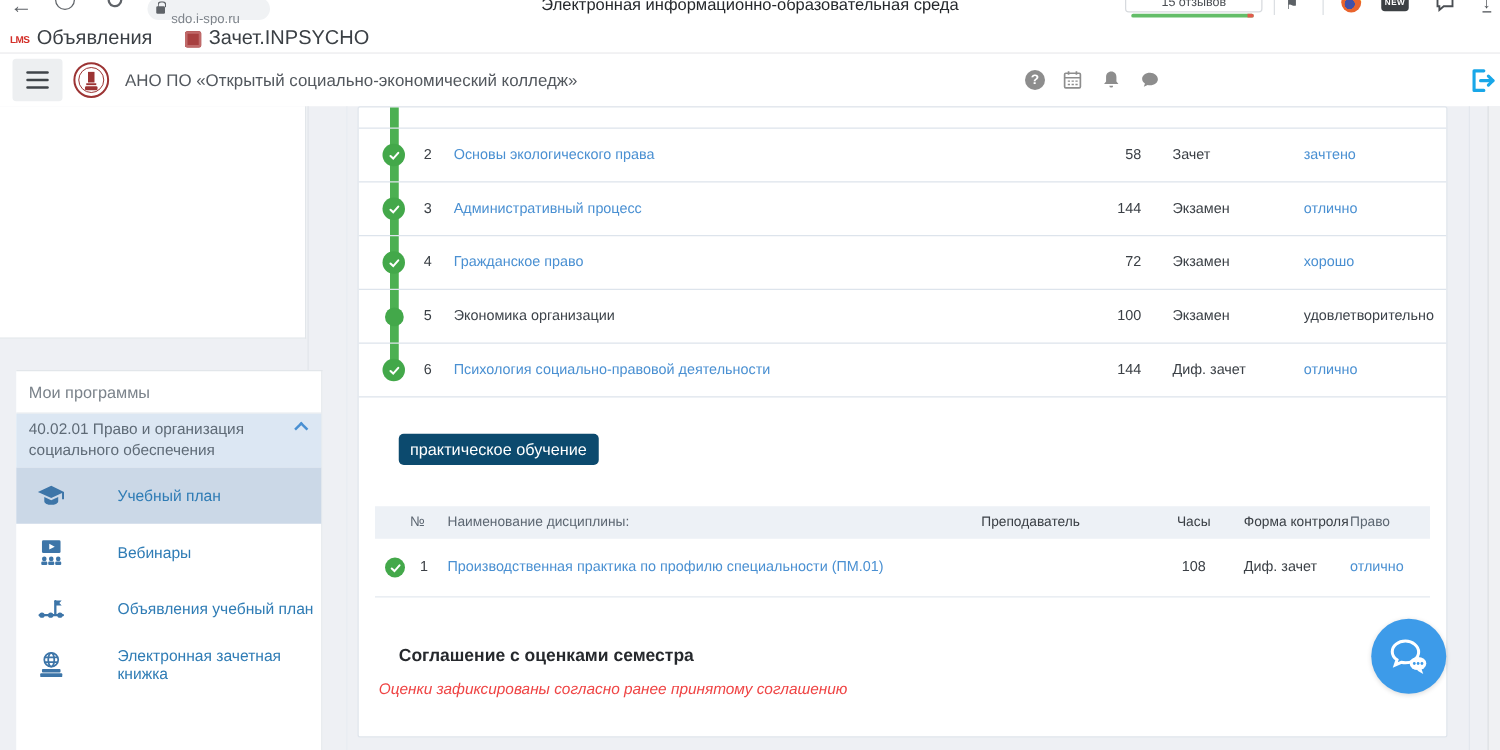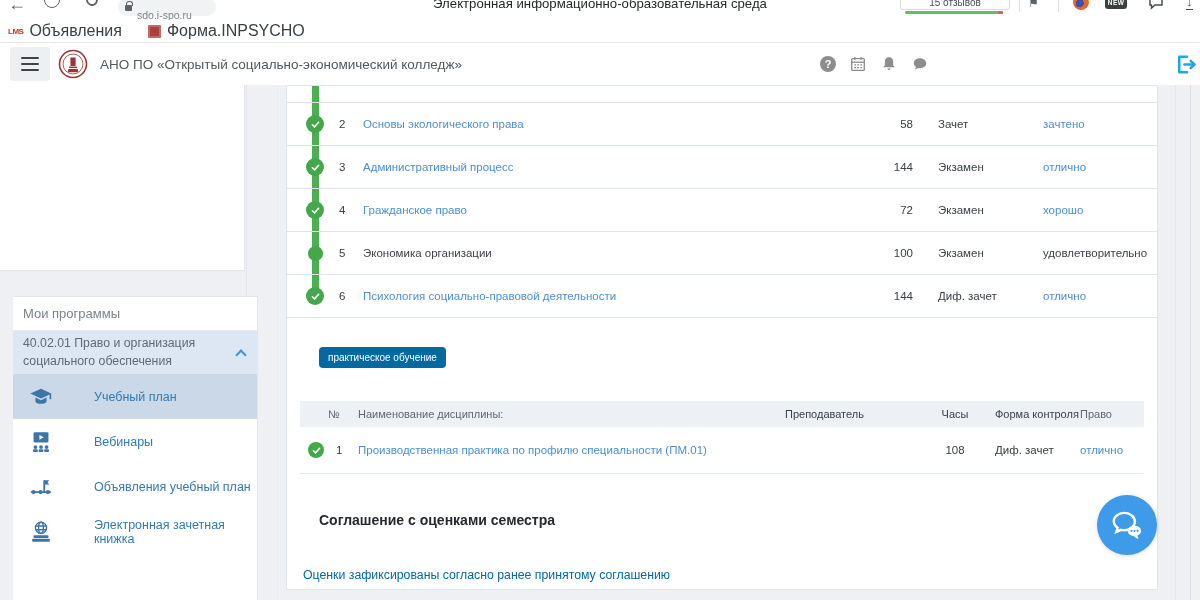--- a/index.html
+++ b/index.html
@@ -53,21 +53,21 @@
   .page { position:absolute; top:85px; left:0; width:1200px; height:515px; background:#eef0f4; }
   .side-gutter-line { position:absolute; left:246px; top:0; width:1px; height:515px; background:#e2e5ea; }
   .card-shadow-line { position:absolute; left:277px; top:0; width:1px; height:515px; background:#e8ecf1; }
   .scroll-line { position:absolute; left:1175px; top:0; width:1px; height:515px; background:#e3e7ed; }
   .right-strip { position:absolute; left:1190px; top:0; width:10px; height:515px; background:#f0f1f3; border-left:1px solid #dcdfe3; }
 
   
   .side-empty { position:absolute; left:0; top:0; width:245px; height:186px; background:#fff; border-right:1px solid #e2e6ea; border-bottom:1px solid #e2e6ea; }
   .side-menu { position:absolute; left:13px; top:211px; width:245px; height:304px; background:#fff; border-right:1px solid #e2e6ea; border-top:1px solid #e2e6ea; }
   .menu-header { height:34px; display:flex; align-items:center; padding-left:10px; font-size:13px; color:#7b838b; border-bottom:1px solid #e6eaee; }
-  .program-item { height:43px; background:#dce7f3; display:flex; align-items:center; padding:4px 12px 4px 10px; cursor:pointer; }
+  .program-item { height:43px; background:#dce7f3; display:flex; padding:4px 12px 4px 10px; cursor:pointer; }
   .program-label { font-size:12.3px; line-height:1.4; color:#5e6a76; width:190px; }
   .chev-up { width:8px; height:8px; border-left:2px solid #4a90d2; border-top:2px solid #4a90d2; transform:rotate(45deg); margin-left:auto; margin-top:4px; flex:none; }
   .menu-item { height:45px; display:flex; align-items:center; padding-left:15px; cursor:pointer;gap:24px; }
   .menu-item.active { background:#cbd8e7; }
   .mi-icon { width:26px; height:26px; flex:none; margin-right:16px; }
   .mi-label { font-size:12.5px; color:#2f7cb5; }
 
   
   .card { position:absolute; left:286px; top:0; width:872px; height:505px; background:#fff; border:1px solid #dfe5ec; border-radius:2px; }
   .timeline-bar { position:absolute; left:25px; top:0; width:7px; height:216px; background:#4cb052; }
@@ -80,34 +80,34 @@
   .dot { width:15px; height:15px; border-radius:50%; background:#43a84a; margin-left:21px; position:relative; z-index:1; }
   .d-num { color:#3b4046; padding-left:8px; }
   .d-name a, .p-name { color:#4a90d2; text-decoration:none; cursor:pointer; }
   .d-name.plain, .d-grade.plain { color:#3d434a; }
   .d-hours { text-align:right; color:#3b4046; }
   .d-form { padding-left:25px; color:#3b4046; }
   .d-grade { padding-left:25px; color:#4a90d2; cursor:pointer; }
 
   .sec-head { display:flex; align-items:center; justify-content:space-between; margin:29px 11px 0 32px; }
   .sec-title { font-size:15px; font-weight:bold; color:#26292d; }
-  .badge { background:#0369a1; color:#fff; font-size:10px; padding:5px 9px; border-radius:4px; cursor:default; }
+  .badge { background:#0c4a6e; color:#fff; font-size:13px; padding:5px 9px; border-radius:4px; cursor:default; }
 
   .p-table { margin:33px 13px 0 13px; }
   .p-grid { display:grid; grid-template-columns:28px 30px 1fr 170px 50px 100px 54px; align-items:center; padding-right:10px; }
   .p-head { background:#edf1f6; height:26px; font-size:11px; color:#5d6772; }
   .p-row { height:47px; border-bottom:1px solid #e3e9f0; font-size:11.5px; }
   .p-hours-h, .p-hours { text-align:center; color:#3b4046; }
   .p-form-h, .p-form { padding-left:15px; color:#3b4046; }
   .p-grade-h, .p-grade { padding-left:0; color:#5d6772; }
   .p-grade { color:#4a90d2; cursor:pointer; }
   .p-teacher { padding-left:25px; color:#3b4046; }
 
   .agree-title { margin:38px 0 0 32px; font-size:14px; font-weight:bold; color:#26292d; }
-  .agree-note { margin:40px 0 0 16px; font-size:12.3px; color:#0369a1; }
+  .agree-note { margin:12px 0 0 16px; font-size:12.3px; font-style:italic; color:#ef4444; }
 
   
   .chat-fab { position:absolute; left:1097px; top:410px; width:60px; height:60px; border-radius:50%; background:#3d9be9; display:flex; align-items:center; justify-content:center; cursor:pointer; box-shadow:0 1px 4px rgba(0,0,0,.15); }
   .chat-fab svg { width:38px; height:38px; }
 </style>
 </head>
 <body>
 
 <div class="browser-bar">
   <span class="back-glyph">←</span>
@@ -138,21 +138,21 @@
   <span class="dl-glyph">↓</span>
 </div>
 
 <div class="bm-bar">
   <div class="bm-item">
     <span class="lms-fav">LMS</span>
     <span class="bm-label">Объявления</span>
   </div>
   <div class="bm-item">
     <span class="grid-fav"></span>
-    <span class="bm-label">Форма.INPSYCHO</span>
+    <span class="bm-label">Зачет.INPSYCHO</span>
   </div>
 </div>
 
 <div class="app-header">
   <div class="hamburger">
       <span></span>
       <span></span>
       <span></span>
     </div>
   <div class="crest">

